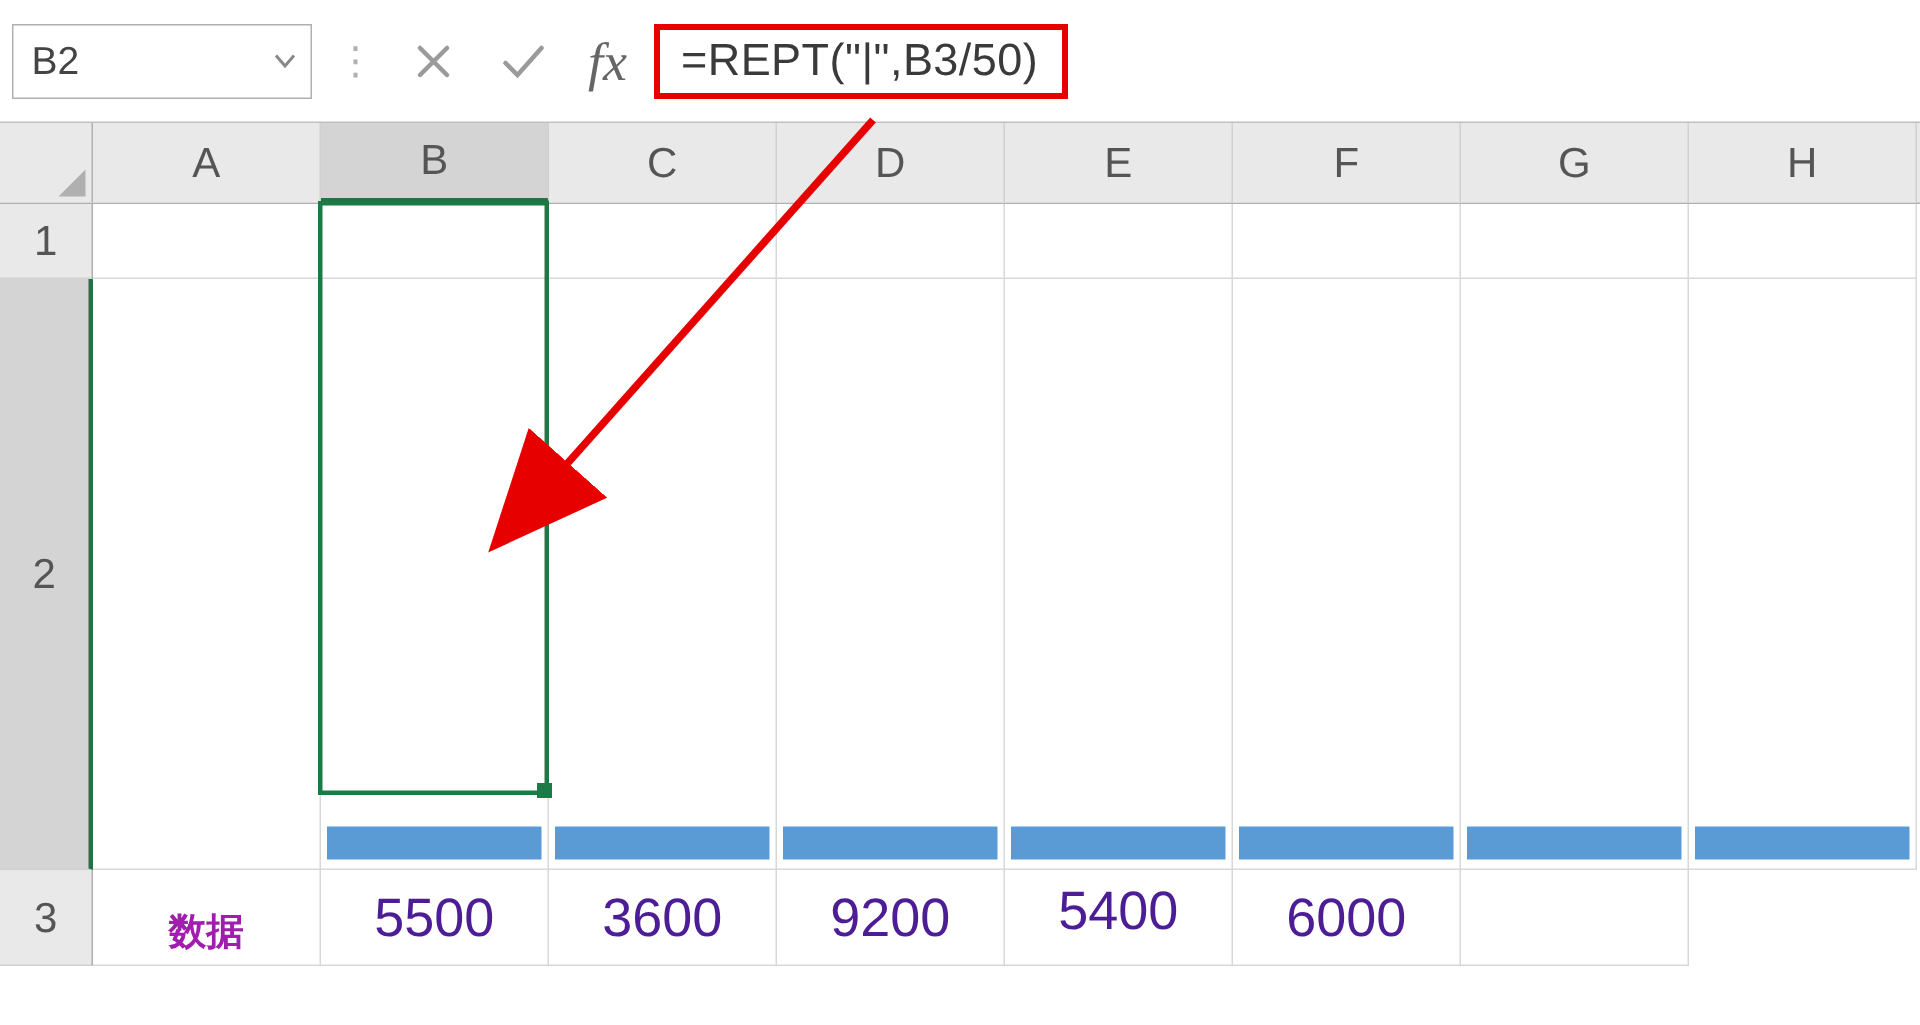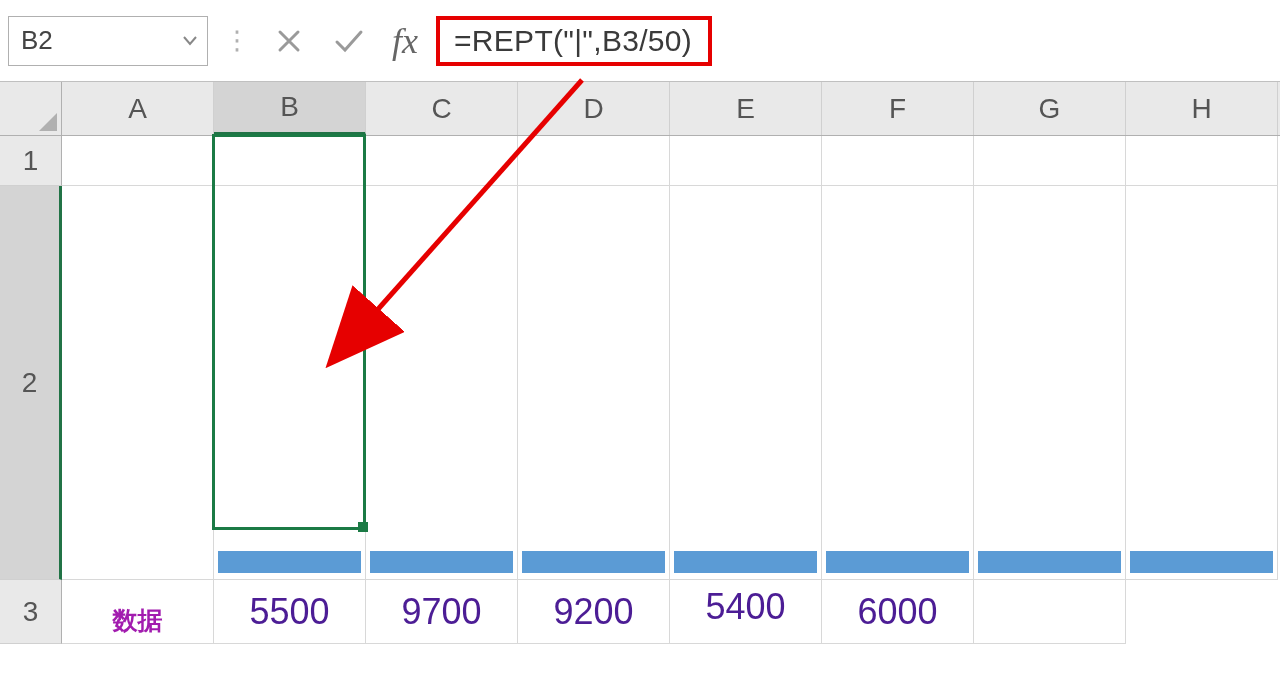--- a/index.html
+++ b/index.html
@@ -298,21 +298,21 @@
     <div class="row-h" style="height:64px">
         <span>3</span>
       </div>
     <div class="cell row-label">
         <span>数据</span>
       </div>
     <div class="cell" style="align-items:center">
         <span>5500</span>
       </div>
     <div class="cell" style="align-items:center">
-        <span>9700</span>
+        <span>3600</span>
       </div>
     <div class="cell" style="align-items:center">
         <span>9200</span>
       </div>
     <div class="cell" style="align-items:flex-start">
         <span>5400</span>
       </div>
     <div class="cell" style="align-items:center">
         <span>6000</span>
       </div>

